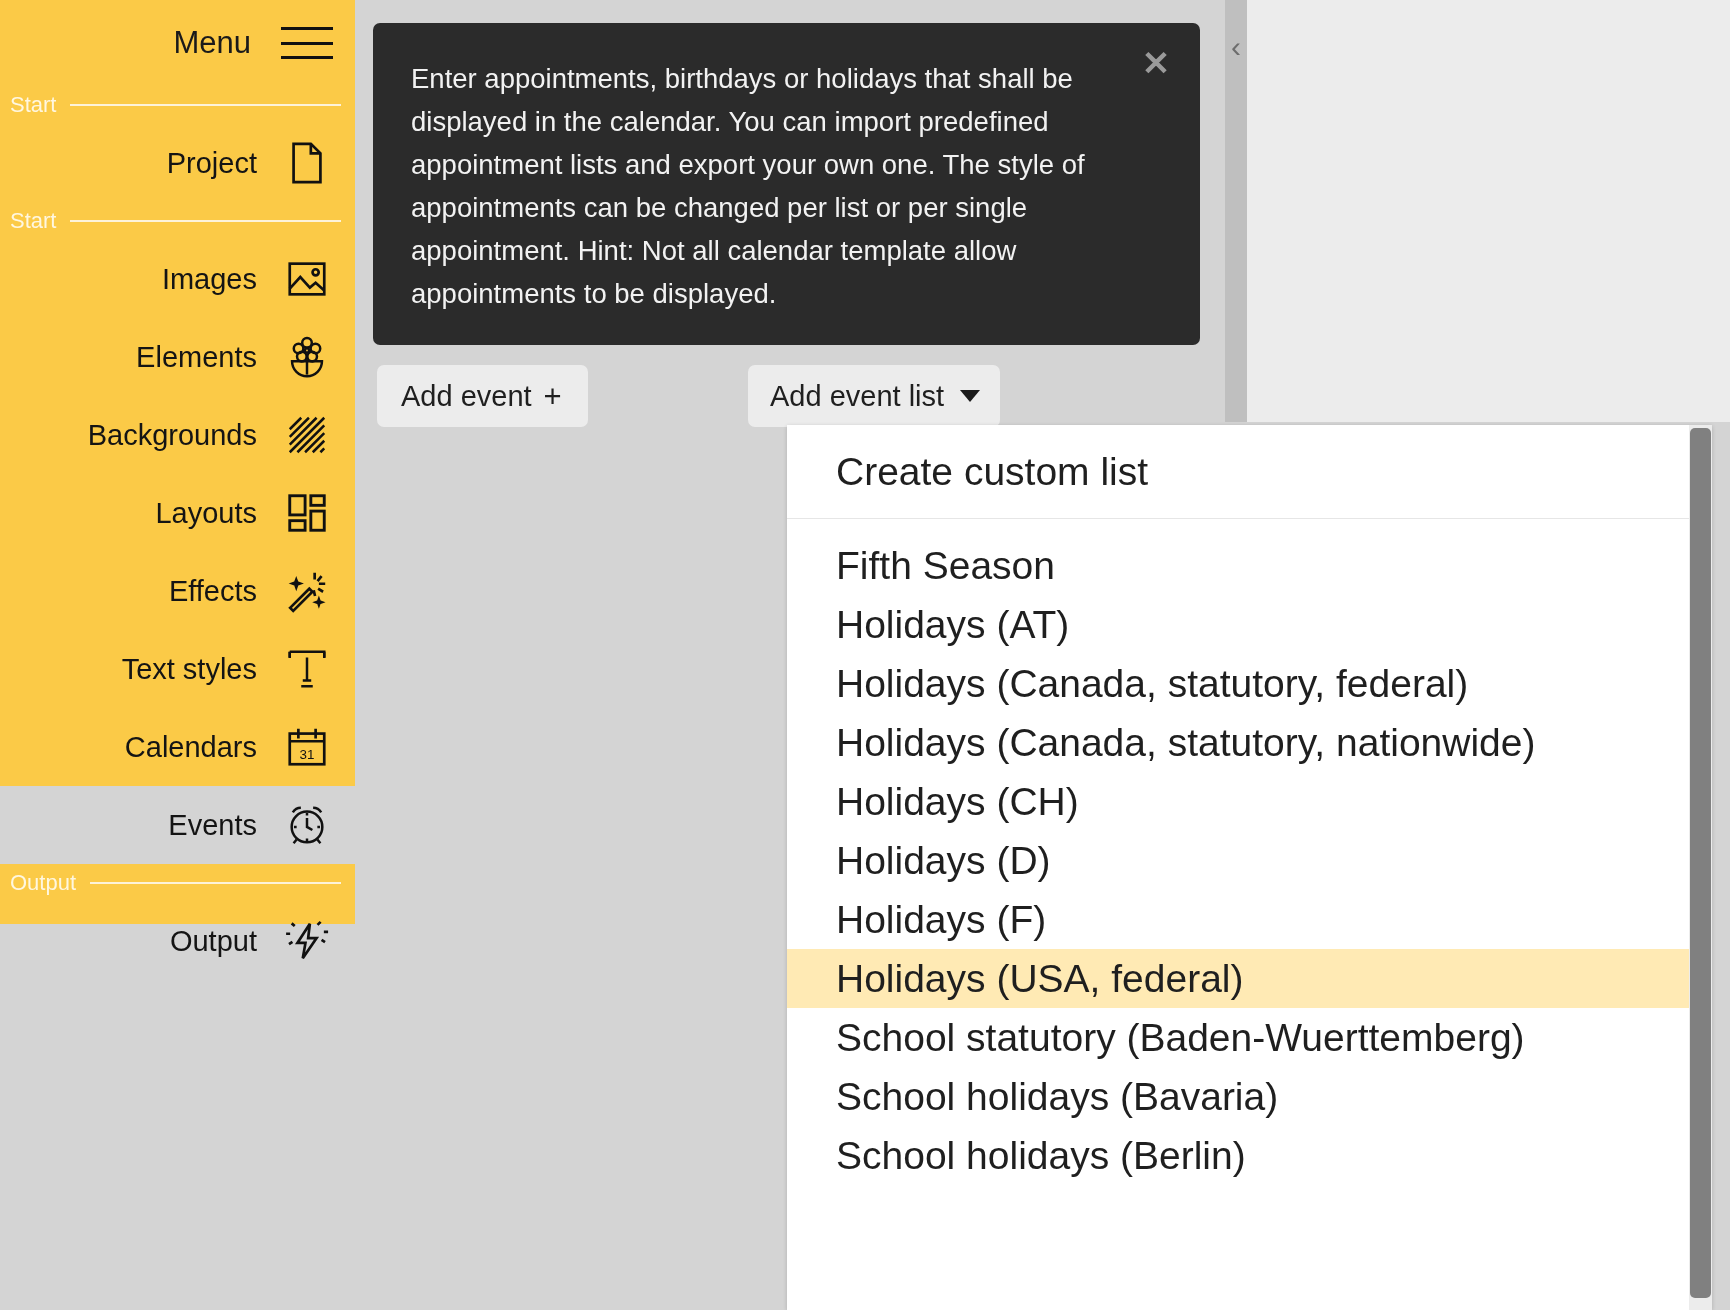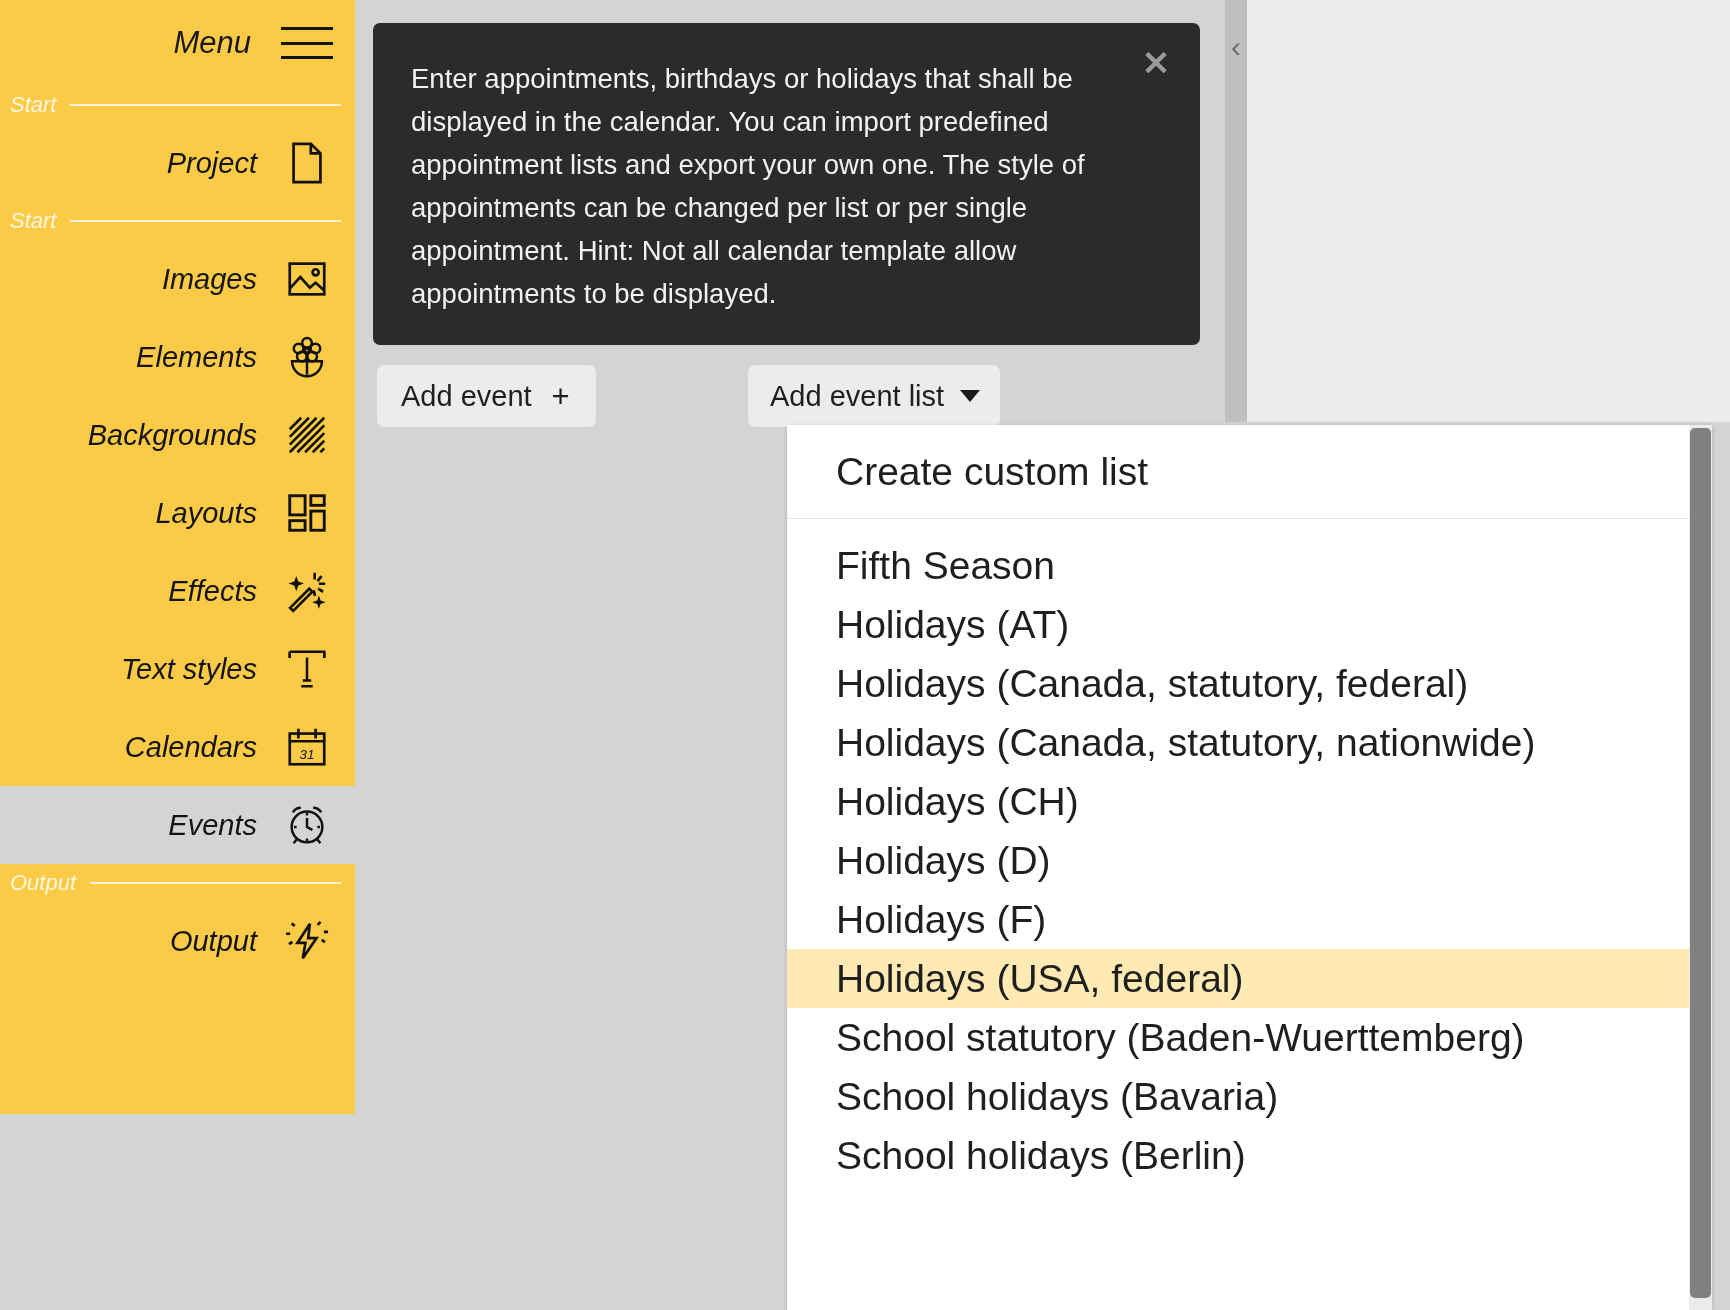--- a/index.html
+++ b/index.html
@@ -15,23 +15,22 @@
     width: 1730px;
     height: 1310px;
     background: #d4d4d4;
   }
 
   
   #sidebar {
     position: absolute;
     left: 0; top: 0;
     width: 355px;
-    height: 1114px;
+    height: 924px;
     background: #fbca47;
-    font-style: italic;
   }
   .menu-header {
     display: flex;
     align-items: center;
     justify-content: flex-end;
     height: 86px;
     padding-right: 22px;
     gap: 30px;
   }
   .menu-header .label {
@@ -153,21 +152,21 @@
     color: #1f1f1f;
     display: flex;
     align-items: center;
     cursor: pointer;
   }
   #btn-add-event {
     left: 22px;
     top: 365px;
     height: 62px;
     padding: 0 26px 0 24px;
-    gap: 20px;
+    gap: 12px;
   }
   #btn-add-event .plus { font-size: 31px; line-height: 1; }
 
   #btn-add-event-list {
     left: 393px;
     top: 365px;
     height: 62px;
     padding: 0 20px 0 22px;
     gap: 16px;
   }

